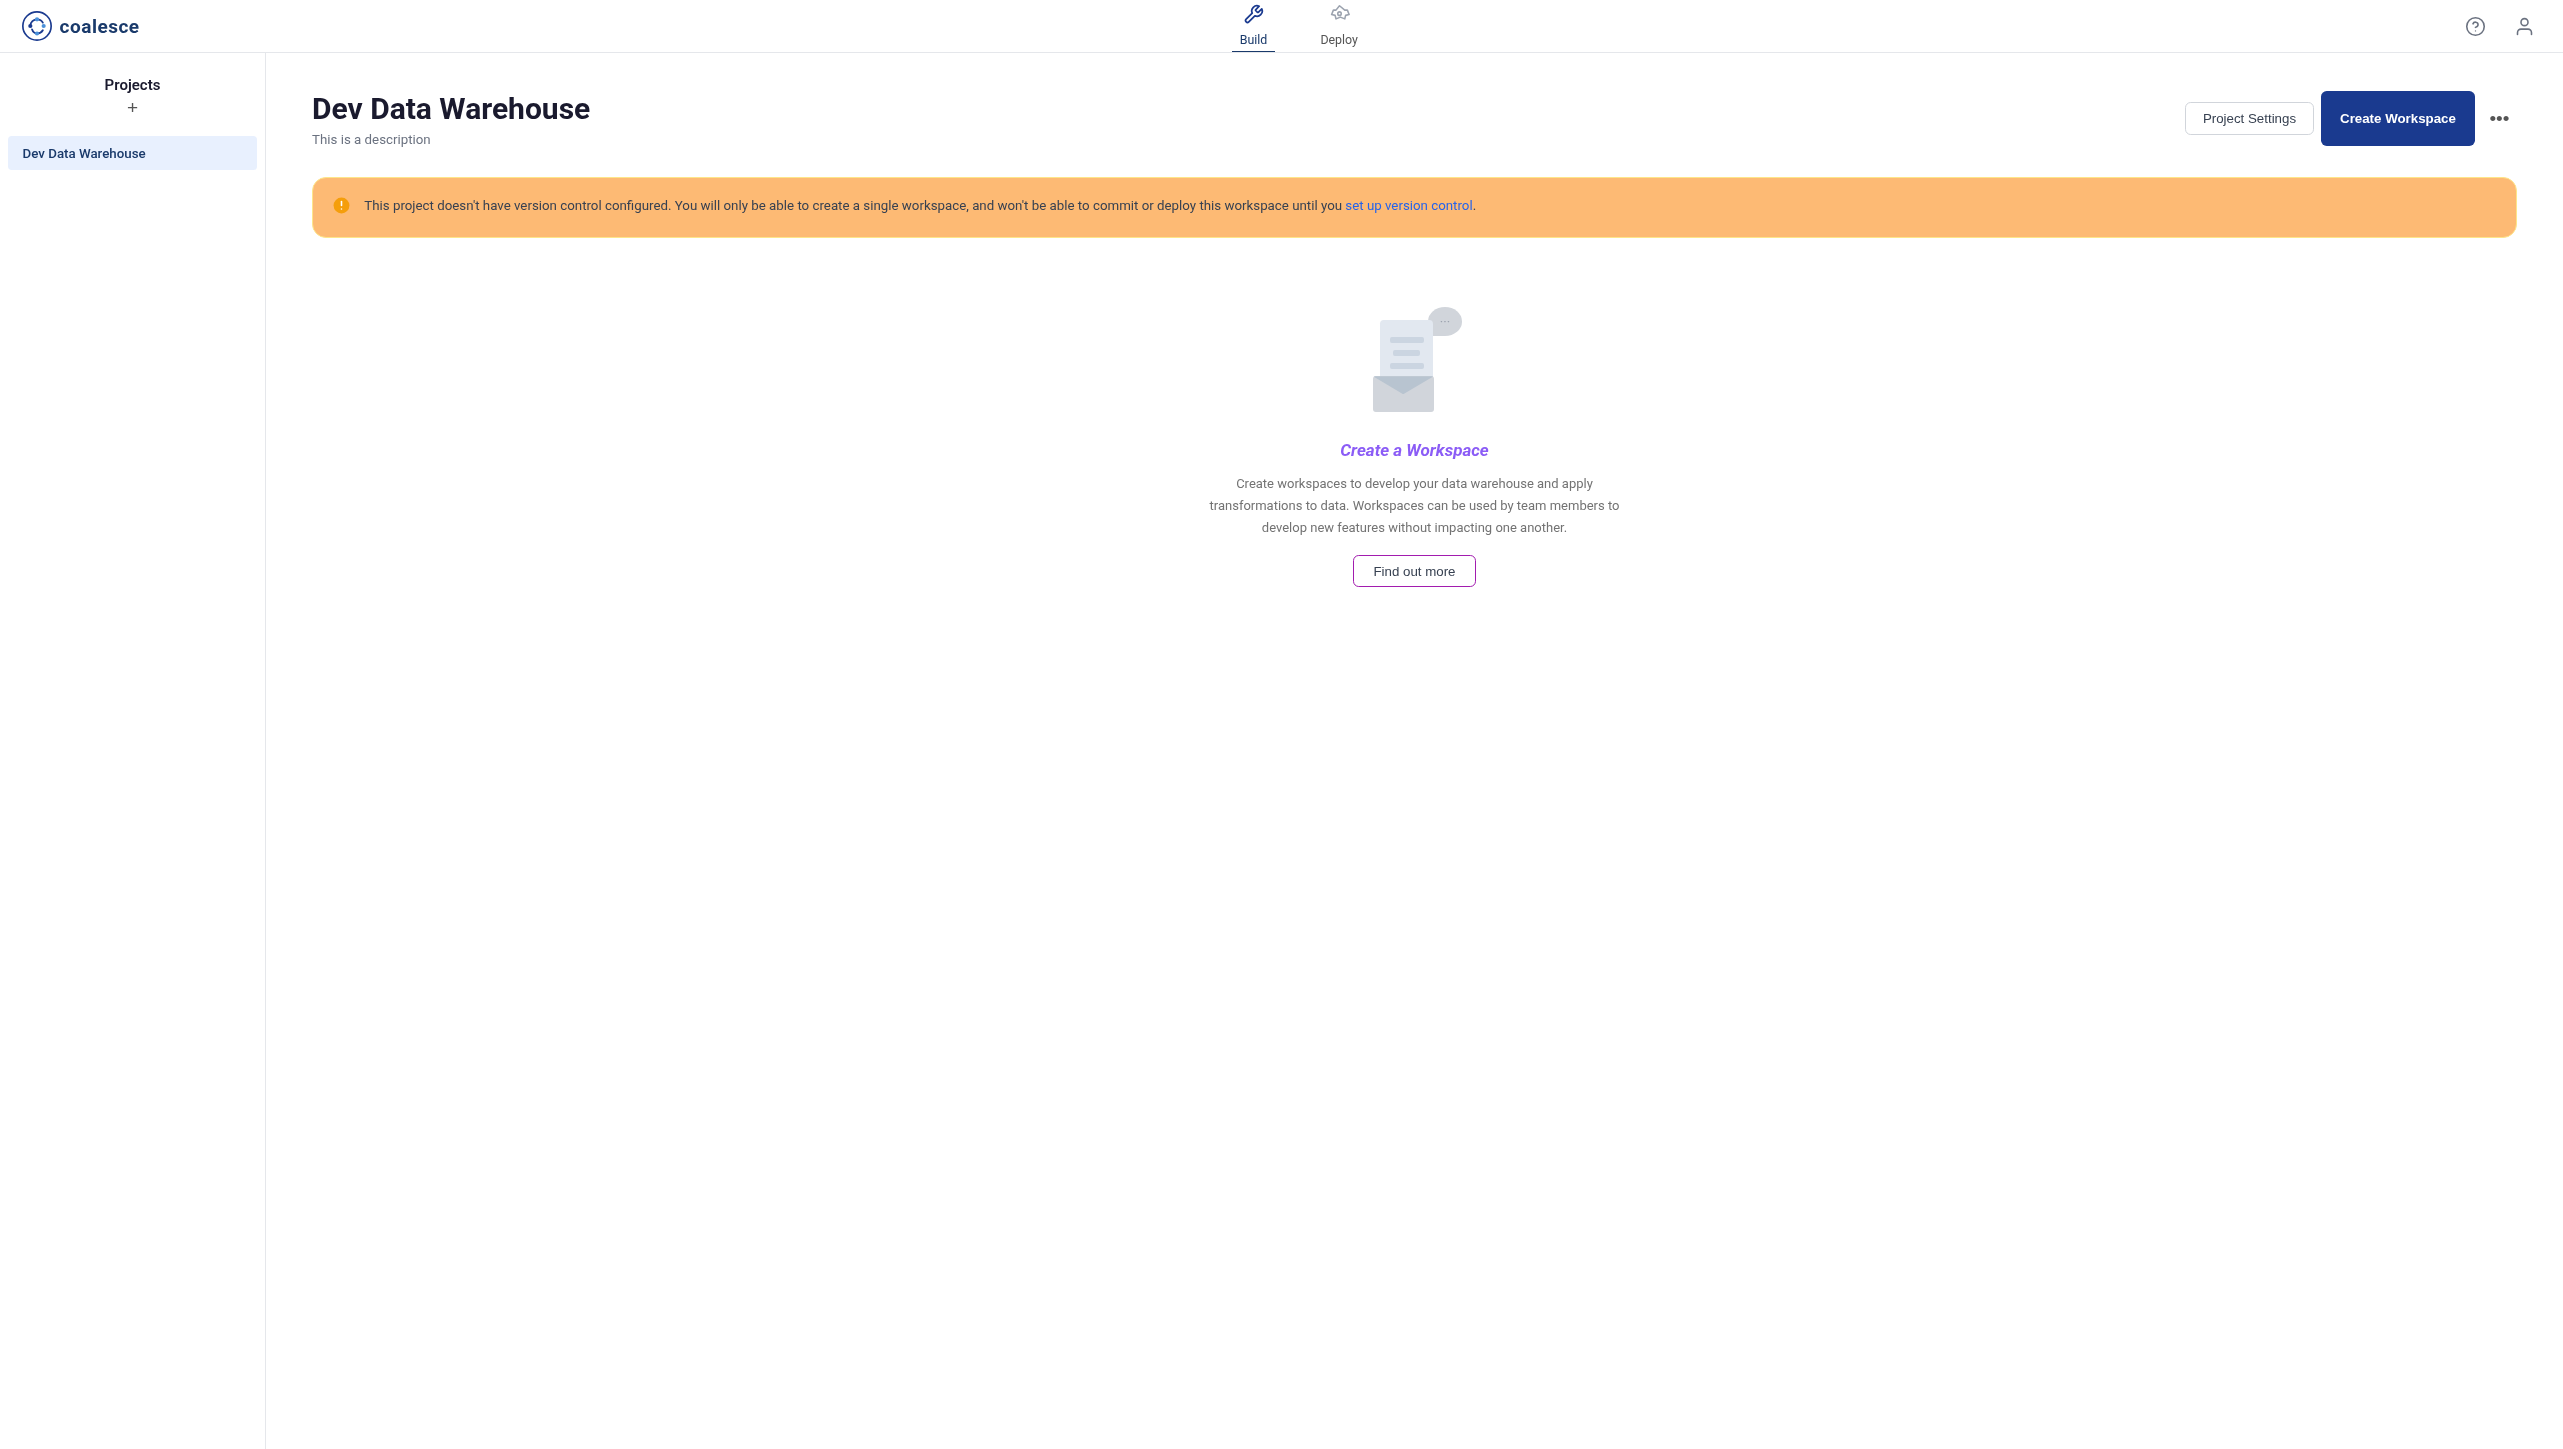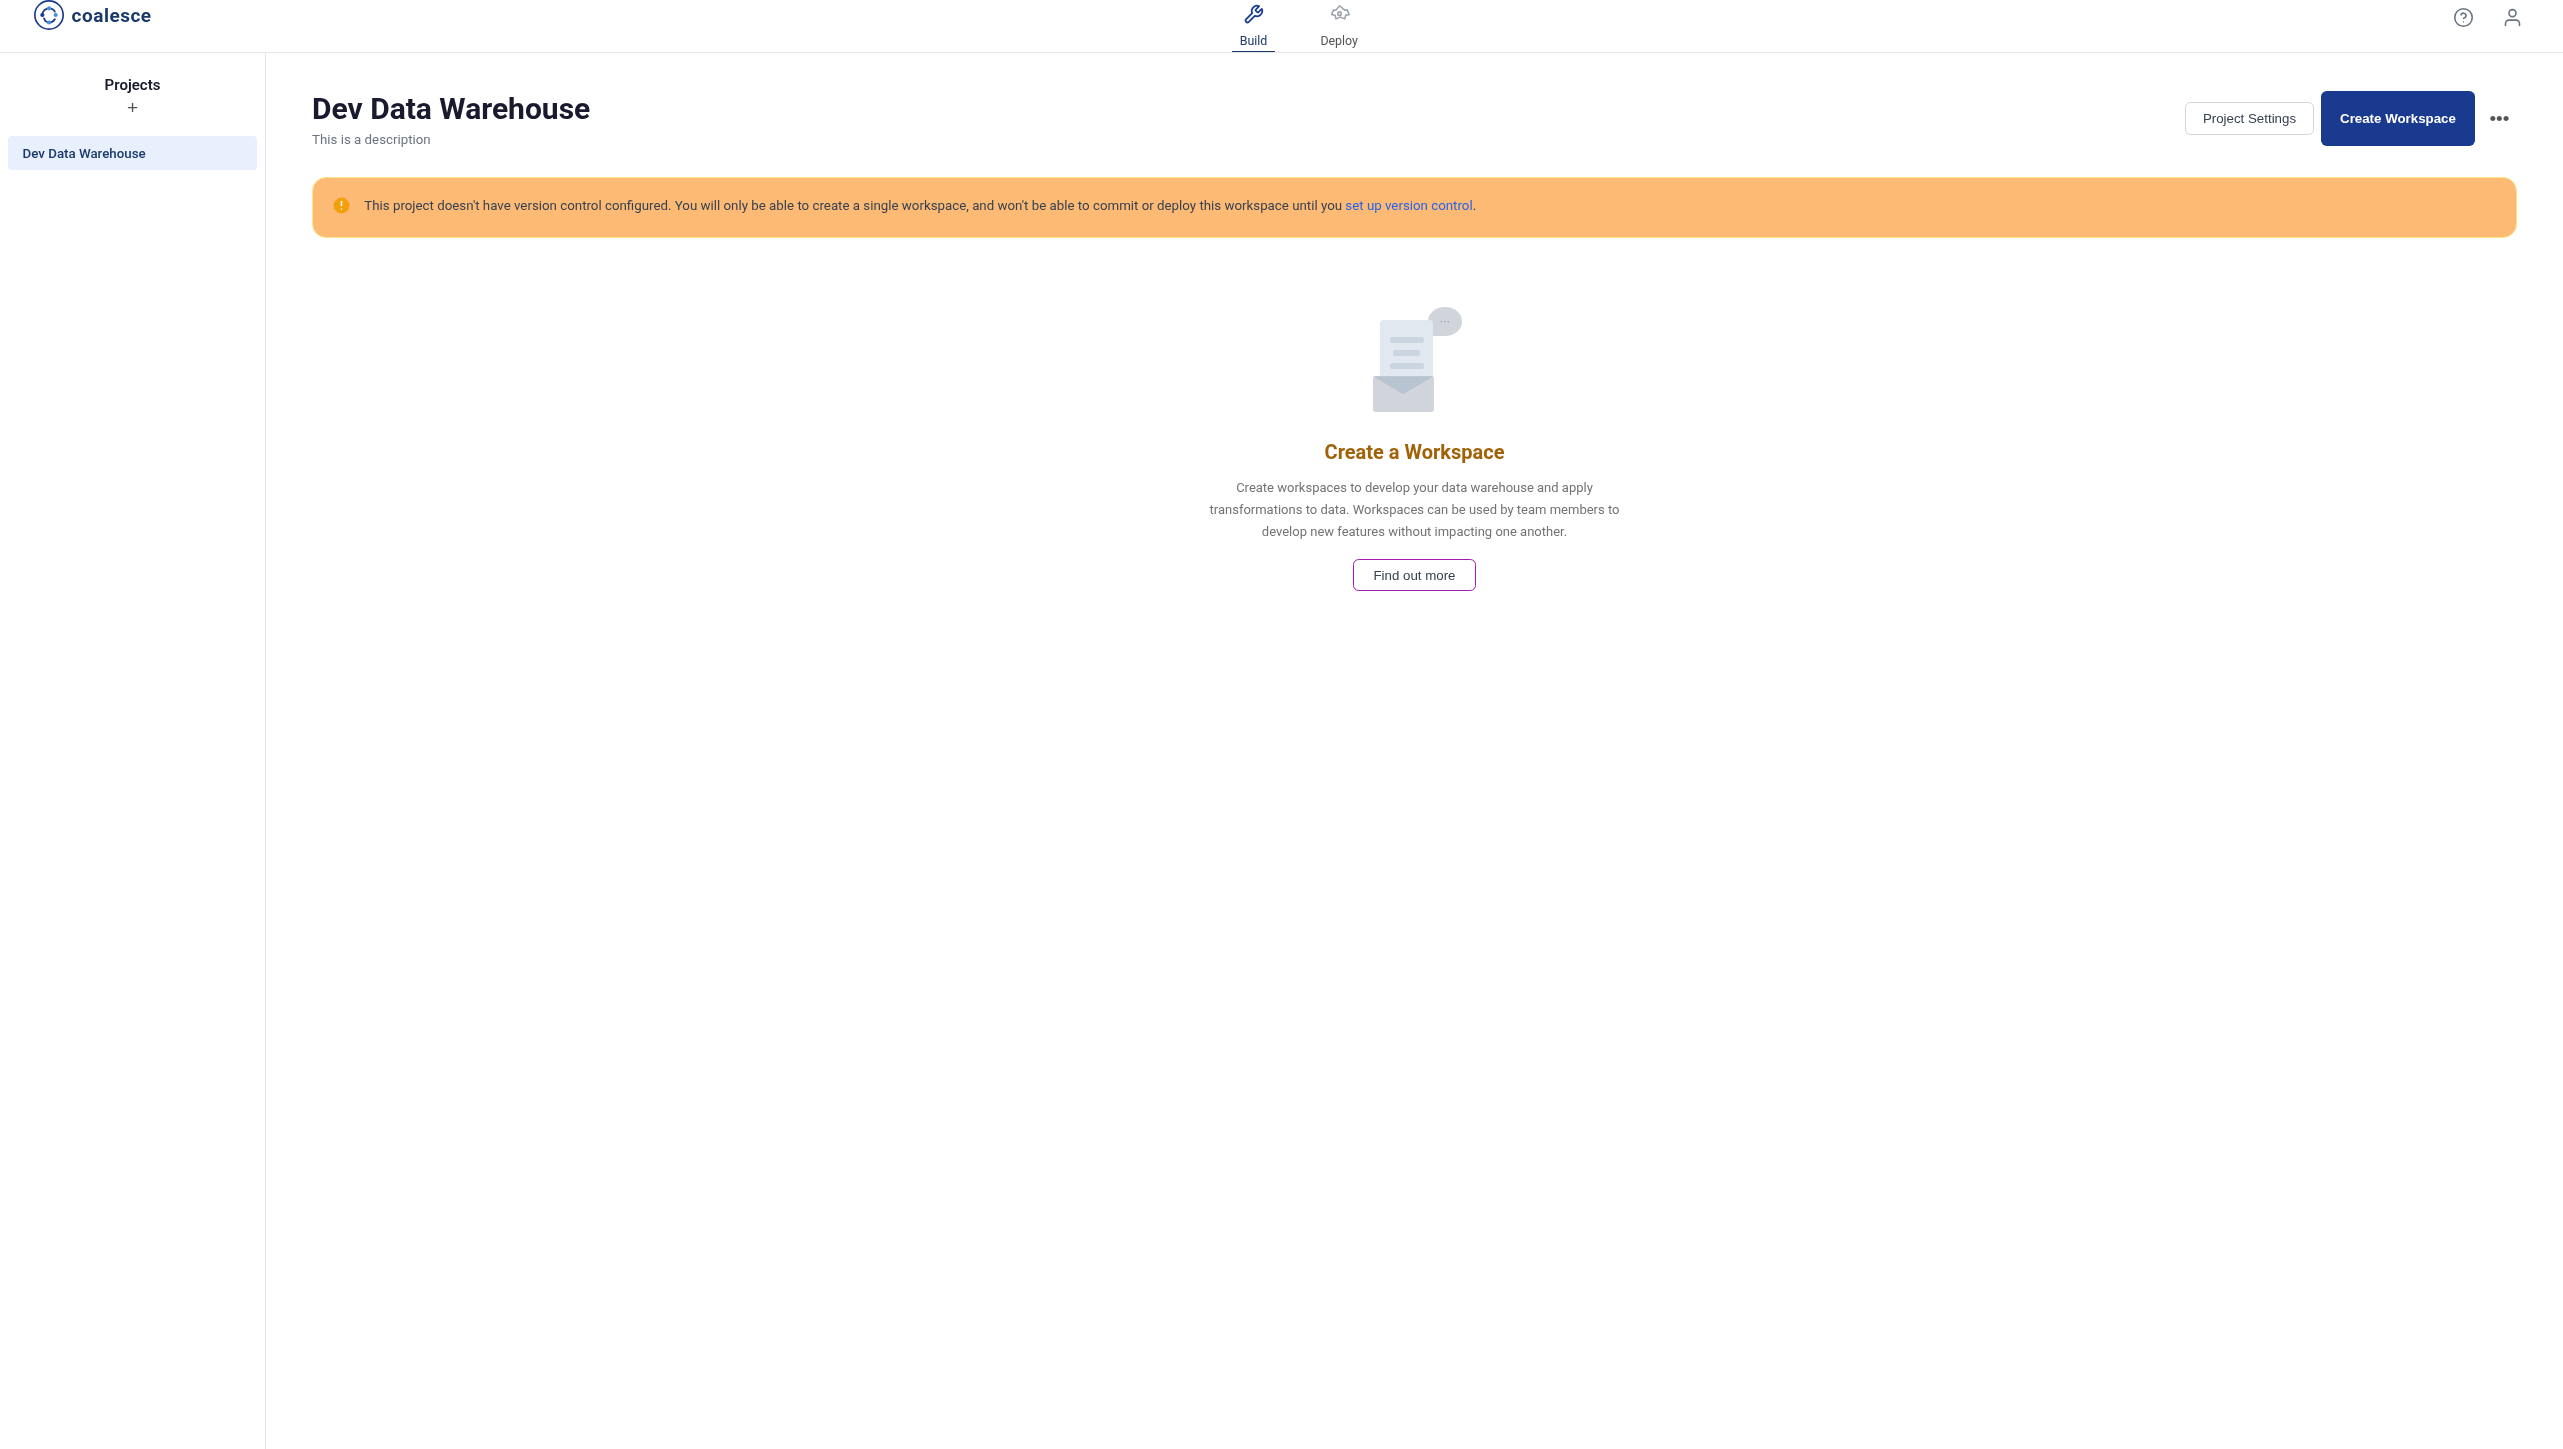--- a/index.html
+++ b/index.html
@@ -2,22 +2,22 @@
 <html style="font-size:15px"><head>
   <meta charset="utf-8">
   <style>
     *, *::before, *::after { box-sizing: border-box; margin: 0; padding: 0; }
     body { font-family: -apple-system, BlinkMacSystemFont, 'Segoe UI', Roboto, sans-serif; background: #fff; color: #1a1a2e; min-height: 100vh; }
 
     
     .top-nav {
       position: fixed; top: 0; left: 0; right: 0; height: 53px;
       background: #fff; border-bottom: 1px solid #e5e7eb;
-      display: flex; align-items: flex-start; justify-content: space-between;
-      padding: 0 34px; z-index: 100;
+      display: flex; align-items: center; justify-content: space-between;
+      padding: 0 22px; z-index: 100;
     }
     .nav-logo { display: flex; align-items: center; gap: 7.6px; text-decoration: none; }
     .nav-logo-icon { width: 30px; height: 30px; }
     .nav-logo-text { font-size: 19px; font-weight: 700; color: #1a3a6b; letter-spacing: 0.5px; }
     .nav-center { display: flex; align-items: center; gap: 38px; }
     .nav-tab { display: flex; flex-direction: column; align-items: center; gap: 3.8px; cursor: pointer; text-decoration: none; color: #555; font-size: 12.4px; padding: 3.8px 7.6px; border-bottom: 1.9px solid transparent; }
     .nav-tab.active { color: #1a3a6b; border-bottom-color: #1a3a6b; }
     .nav-tab-icon { font-size: 17px; }
     .nav-right { display: flex; align-items: center; gap: 15px; }
     .nav-icon-btn { background: none; border: none; cursor: pointer; color: #666; font-size: 19px; width: 34px; height: 34px; display: flex; align-items: center; justify-content: center; border-radius: 50%; }
@@ -49,21 +49,21 @@
     
     .warning-banner { background: #fdba74; border: 1px solid #fde68a; border-radius: 14px; padding: 17px 19px; display: flex; align-items: flex-start; gap: 13.3px; margin-bottom: 46px; }
     .warning-icon { font-size: 19px; color: #f59e0b; flex-shrink: 0; margin-top: 1px; }
     .warning-text { font-size: 13.3px; color: #374151; line-height: 1.6; }
     .warning-link { color: #2563eb; text-decoration: none; }
 
     
     .empty-state { display: flex; flex-direction: column; align-items: center; text-align: center; padding: 19px; }
     .empty-state-illustration { width: 114px; height: 114px; margin-bottom: 23px; position: relative; display: flex; align-items: center; justify-content: center; }
     .illus-container { position: relative; }
-    .empty-title { font-size: 20px; font-weight: 700; color: #a16207; margin-bottom: 13.3px; }
+    .empty-title { font-size: 17px; font-weight: 700; color: #8b5cf6; margin-bottom: 13.3px; font-style: italic; }
     .empty-desc { font-size: 13px; color: #737373; line-height: 1.7; max-width: 419px; margin-bottom: 16px; }
     .btn-find-more { background: #fff; border: 1px solid #a21caf; color: #374151; font-size: 13.3px; font-weight: 500; padding: 7.6px 19px; border-radius: 5.7px; cursor: pointer; }
   </style>
 </head>
 <body>
 
 <nav class="top-nav">
   <a class="nav-logo" href="#">
 
     <svg class="nav-logo-icon" viewBox="0 0 36 36" fill="none" xmlns="http://www.w3.org/2000/svg">

